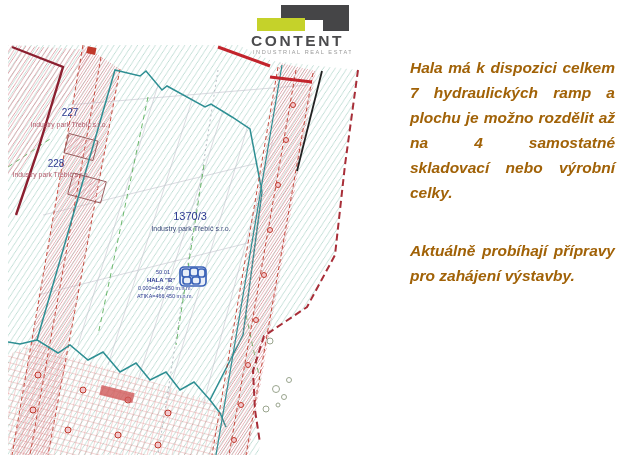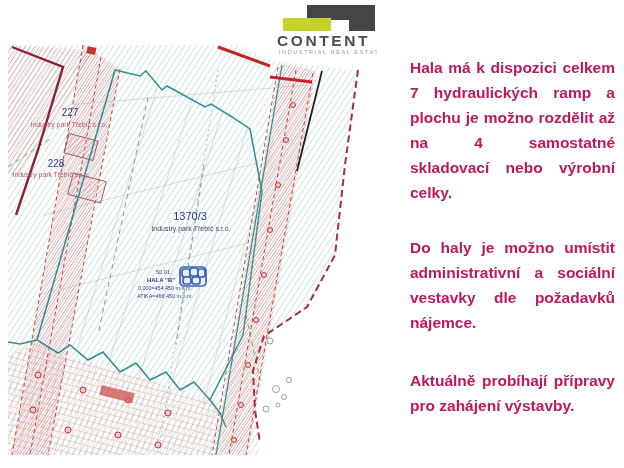--- a/index.html
+++ b/index.html
@@ -1,21 +1,21 @@
 <!DOCTYPE html>
 <html><head>
 <meta charset="utf-8">
 <style>
   html,body{margin:0;padding:0;background:#e9e9e9;}
   .slide{
     position:relative;width:624px;height:468px;background:#ffffff;
     overflow:hidden;font-family:"Liberation Sans",sans-serif;
   }
   
-  .logo{position:absolute;left:271px;top:3px;width:106px;height:54px;}
+  .logo{position:absolute;left:245px;top:3px;width:106px;height:54px;}
   
   .map{position:absolute;left:8px;top:45px;width:392px;height:410px;}
   
   .text-col{
     position:absolute;left:410px;top:55px;width:205px;
     text-align:justify;
   }
   .text-col p{
     margin:0 0 30px 0;
     font-size:15.5px;line-height:25px;font-weight:bold;
@@ -168,19 +168,18 @@
         <rect x="172" y="222" width="26" height="19" rx="4"></rect>
         <rect x="174" y="224" width="8" height="8" rx="2.5"></rect>
         <rect x="182" y="223" width="8" height="8" rx="2.5"></rect>
         <rect x="190" y="224" width="7" height="8" rx="2.5"></rect>
         <rect x="175" y="232" width="8" height="7" rx="2.5"></rect>
         <rect x="184" y="232" width="8" height="7" rx="2.5"></rect>
       </g>
     </svg>
   </div>
 
-  <div class="text-col" style="color: #be185d;">
+  <div class="text-col" style="color: #a16207; font-style: italic;">
     <p class="p1">Hala má k dispozici celkem 7 hydraulických ramp a plochu je možno rozdělit až na 4 samostatné skladovací nebo výrobní celky.</p>
-    <p class="p2">Do haly je možno umístit administrativní a sociální vestavky dle požadavků nájemce.</p>
     <p class="p3">Aktuálně probíhají přípravy pro zahájení výstavby.</p>
   </div>
 
 </div>
 
 </body></html>

